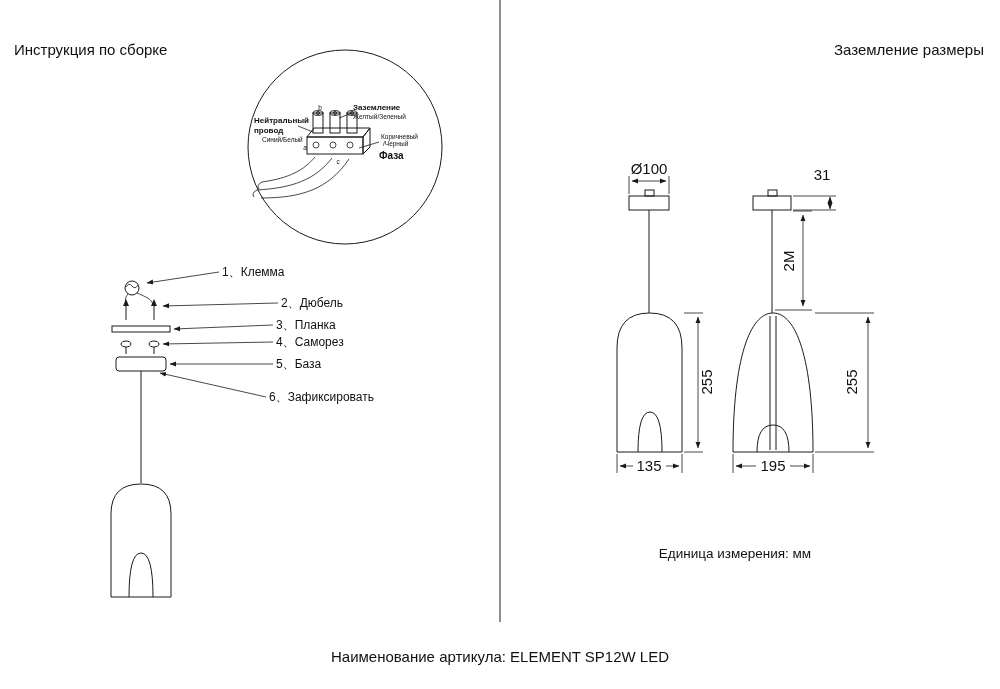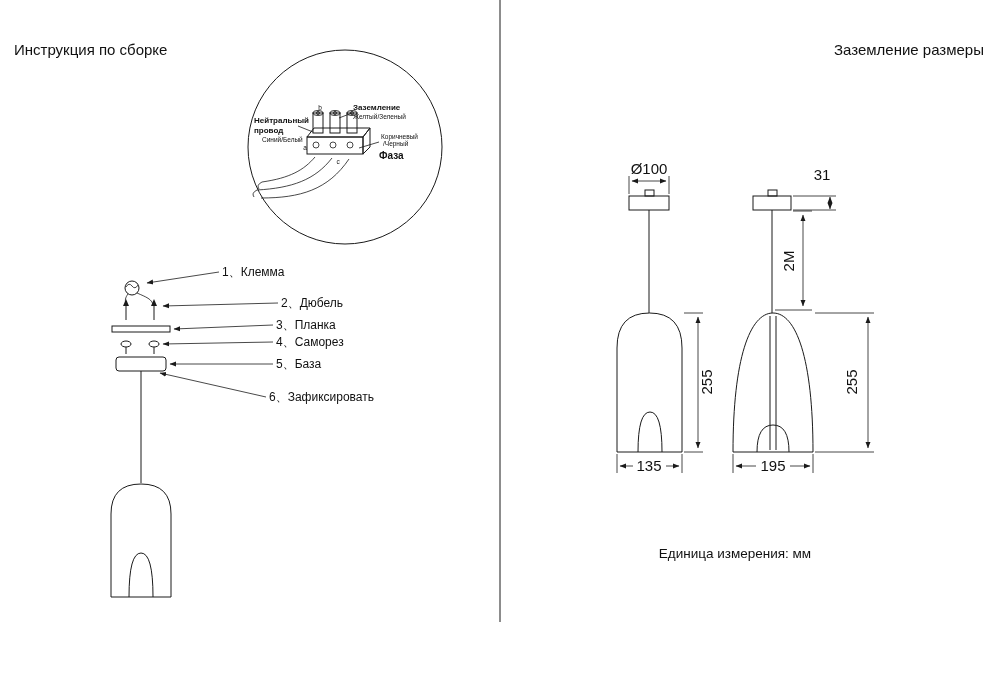--- a/index.html
+++ b/index.html
@@ -192,13 +192,14 @@
       <line class="thin" x1="733" y1="454" x2="733" y2="473"></line>
       <line class="thin" x1="813" y1="454" x2="813" y2="473"></line>
       <line class="thin" x1="756" y1="466" x2="736" y2="466" marker-end="url(#arr)"></line>
       <line class="thin" x1="790" y1="466" x2="810" y2="466" marker-end="url(#arr)"></line>
       <text class="t14" x="773" y="471" text-anchor="middle">195</text>
     </g>
 
     <text class="t13" x="735" y="558" text-anchor="middle">Единица измерения: мм</text>
   </svg>
 
+  <div class="footer">Наименование артикула: ELEMENT SP12W LED</div>
 </div>
 
 </body></html>

